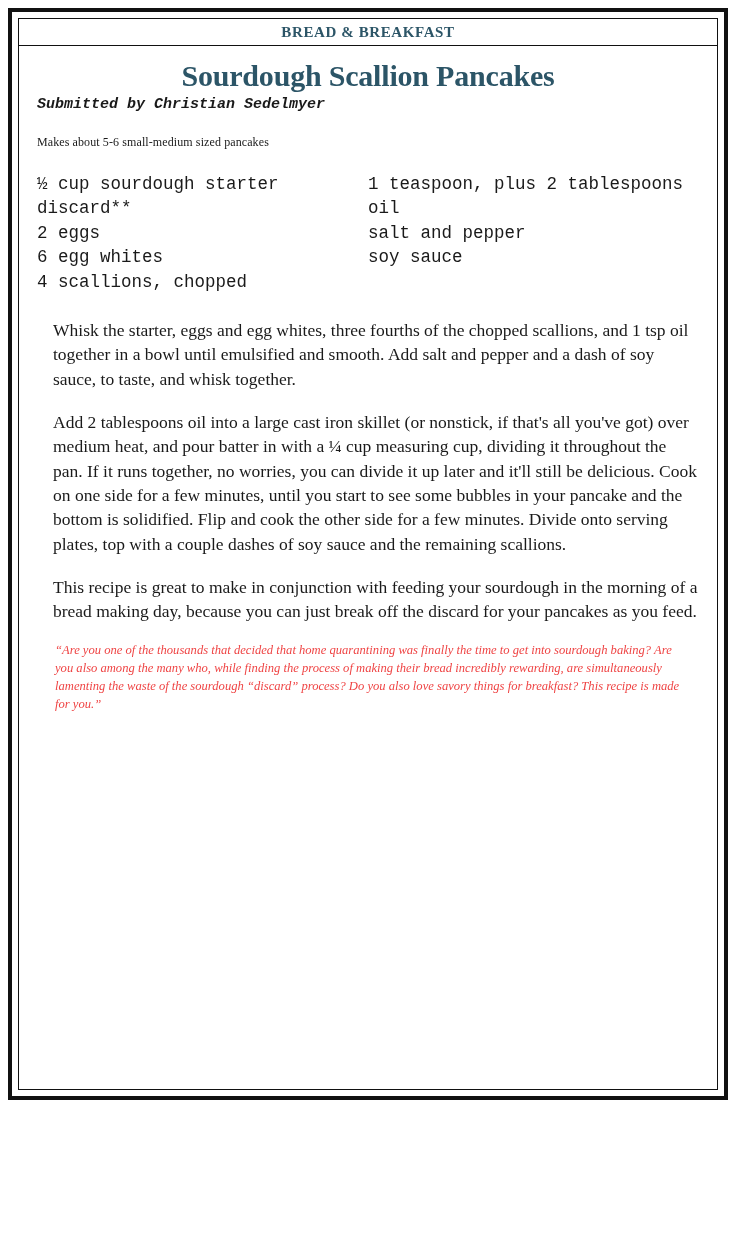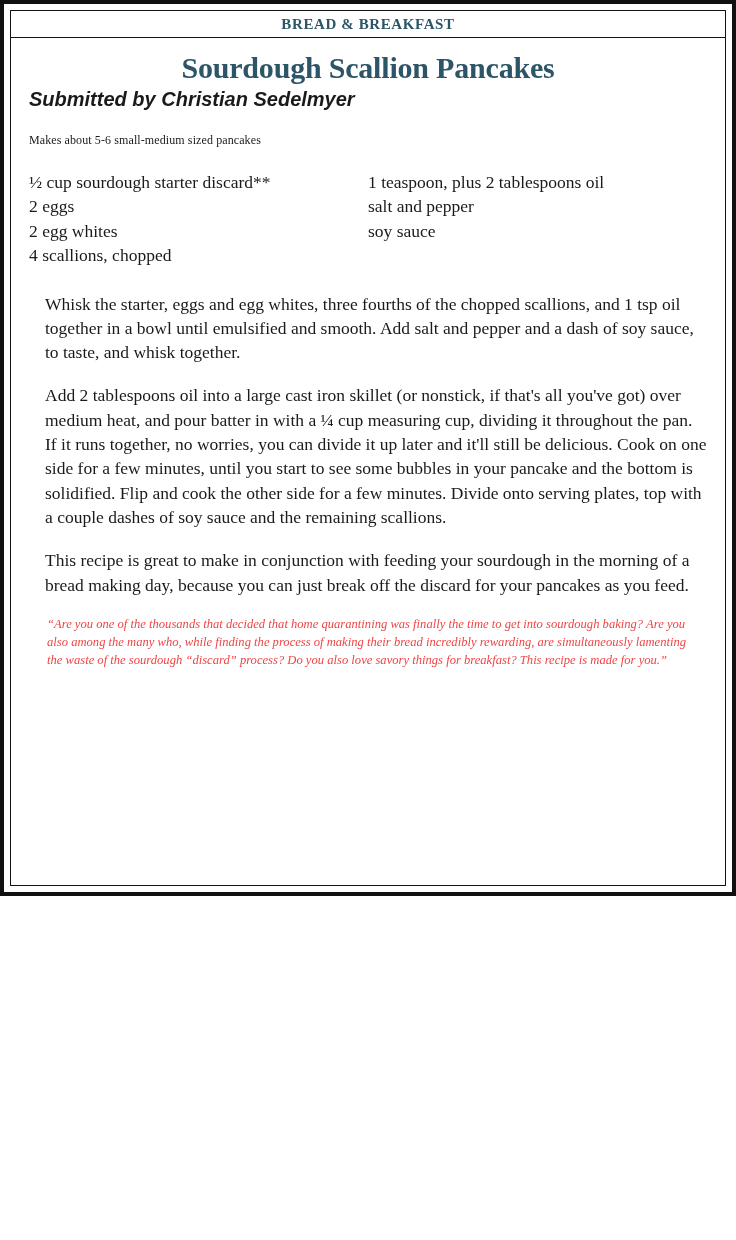--- a/index.html
+++ b/index.html
@@ -10,22 +10,23 @@
   body {
     width: 736px;
     height: 1240px;
     font-family: "Liberation Serif", serif;
     color: #1a1a1a;
     overflow: hidden;
   }
   .page {
     position: relative;
     width: 736px;
-    height: 896px;
+    height: 1108px;
     box-sizing: border-box;
+    padding: 8px;
     background: #ffffff;
   }
   .outer-frame {
     box-sizing: border-box;
     width: 100%;
     height: 100%;
     border: 4px solid #111111;
     padding: 6px;
   }
   .inner-frame {
@@ -52,44 +53,45 @@
     font-family: "Liberation Serif", serif;
     font-weight: bold;
     font-size: 30px;
     line-height: 1.05;
     color: #2c5567;
     margin: 4px 0 4px 0;
     letter-spacing: -0.2px;
     text-align: center;
   }
   .submitted-by {
-    font-family: Liberation Sans, sans-serif;
+    font-family: Liberation Mono, monospace;
     font-style: italic;
     font-weight: bold;
-    font-size: 20px;
+    font-size: 15px;
     color: #1a1a1a;
     margin: 0 0 22px 0;
   }
   .yield-line {
     font-size: 12px;
     margin: 8px 0 22px 0;
     letter-spacing: 0.1px;
   }
   .ingredients {
     display: flex;
     gap: 0px;
     margin: 0 0 24px 0;
   }
   .ing-col {
     width: 50%;
   }
   .ing-col ul {
     list-style: none;
     margin: 0;
     padding: 0;
+    font-family: Liberation Mono, monospace;
   }
   .ing-col li {
     font-size: 17.5px;
     line-height: 1.4;
     white-space: pre-wrap;
   }
   .ing-col li.indented {
     padding-left: 14px;
   }
   .body-par {
@@ -120,21 +122,21 @@
 
       <div class="submitted-by">Submitted by Christian Sedelmyer</div>
 
       <div class="yield-line">Makes about 5-6 small-medium sized pancakes</div>
 
       <div class="ingredients">
         <div class="ing-col">
           <ul>
             <li>½ cup sourdough starter discard**</li>
             <li>2 eggs</li>
-            <li>2 egg whites</li>
+            <li>6 egg whites</li>
             <li>4 scallions, chopped</li>
           </ul>
         </div>
         <div class="ing-col">
           <ul>
             <li>1 teaspoon, plus 2 tablespoons oil</li>
             <li>salt and pepper</li>
             <li>soy sauce</li>
           </ul>
         </div>

